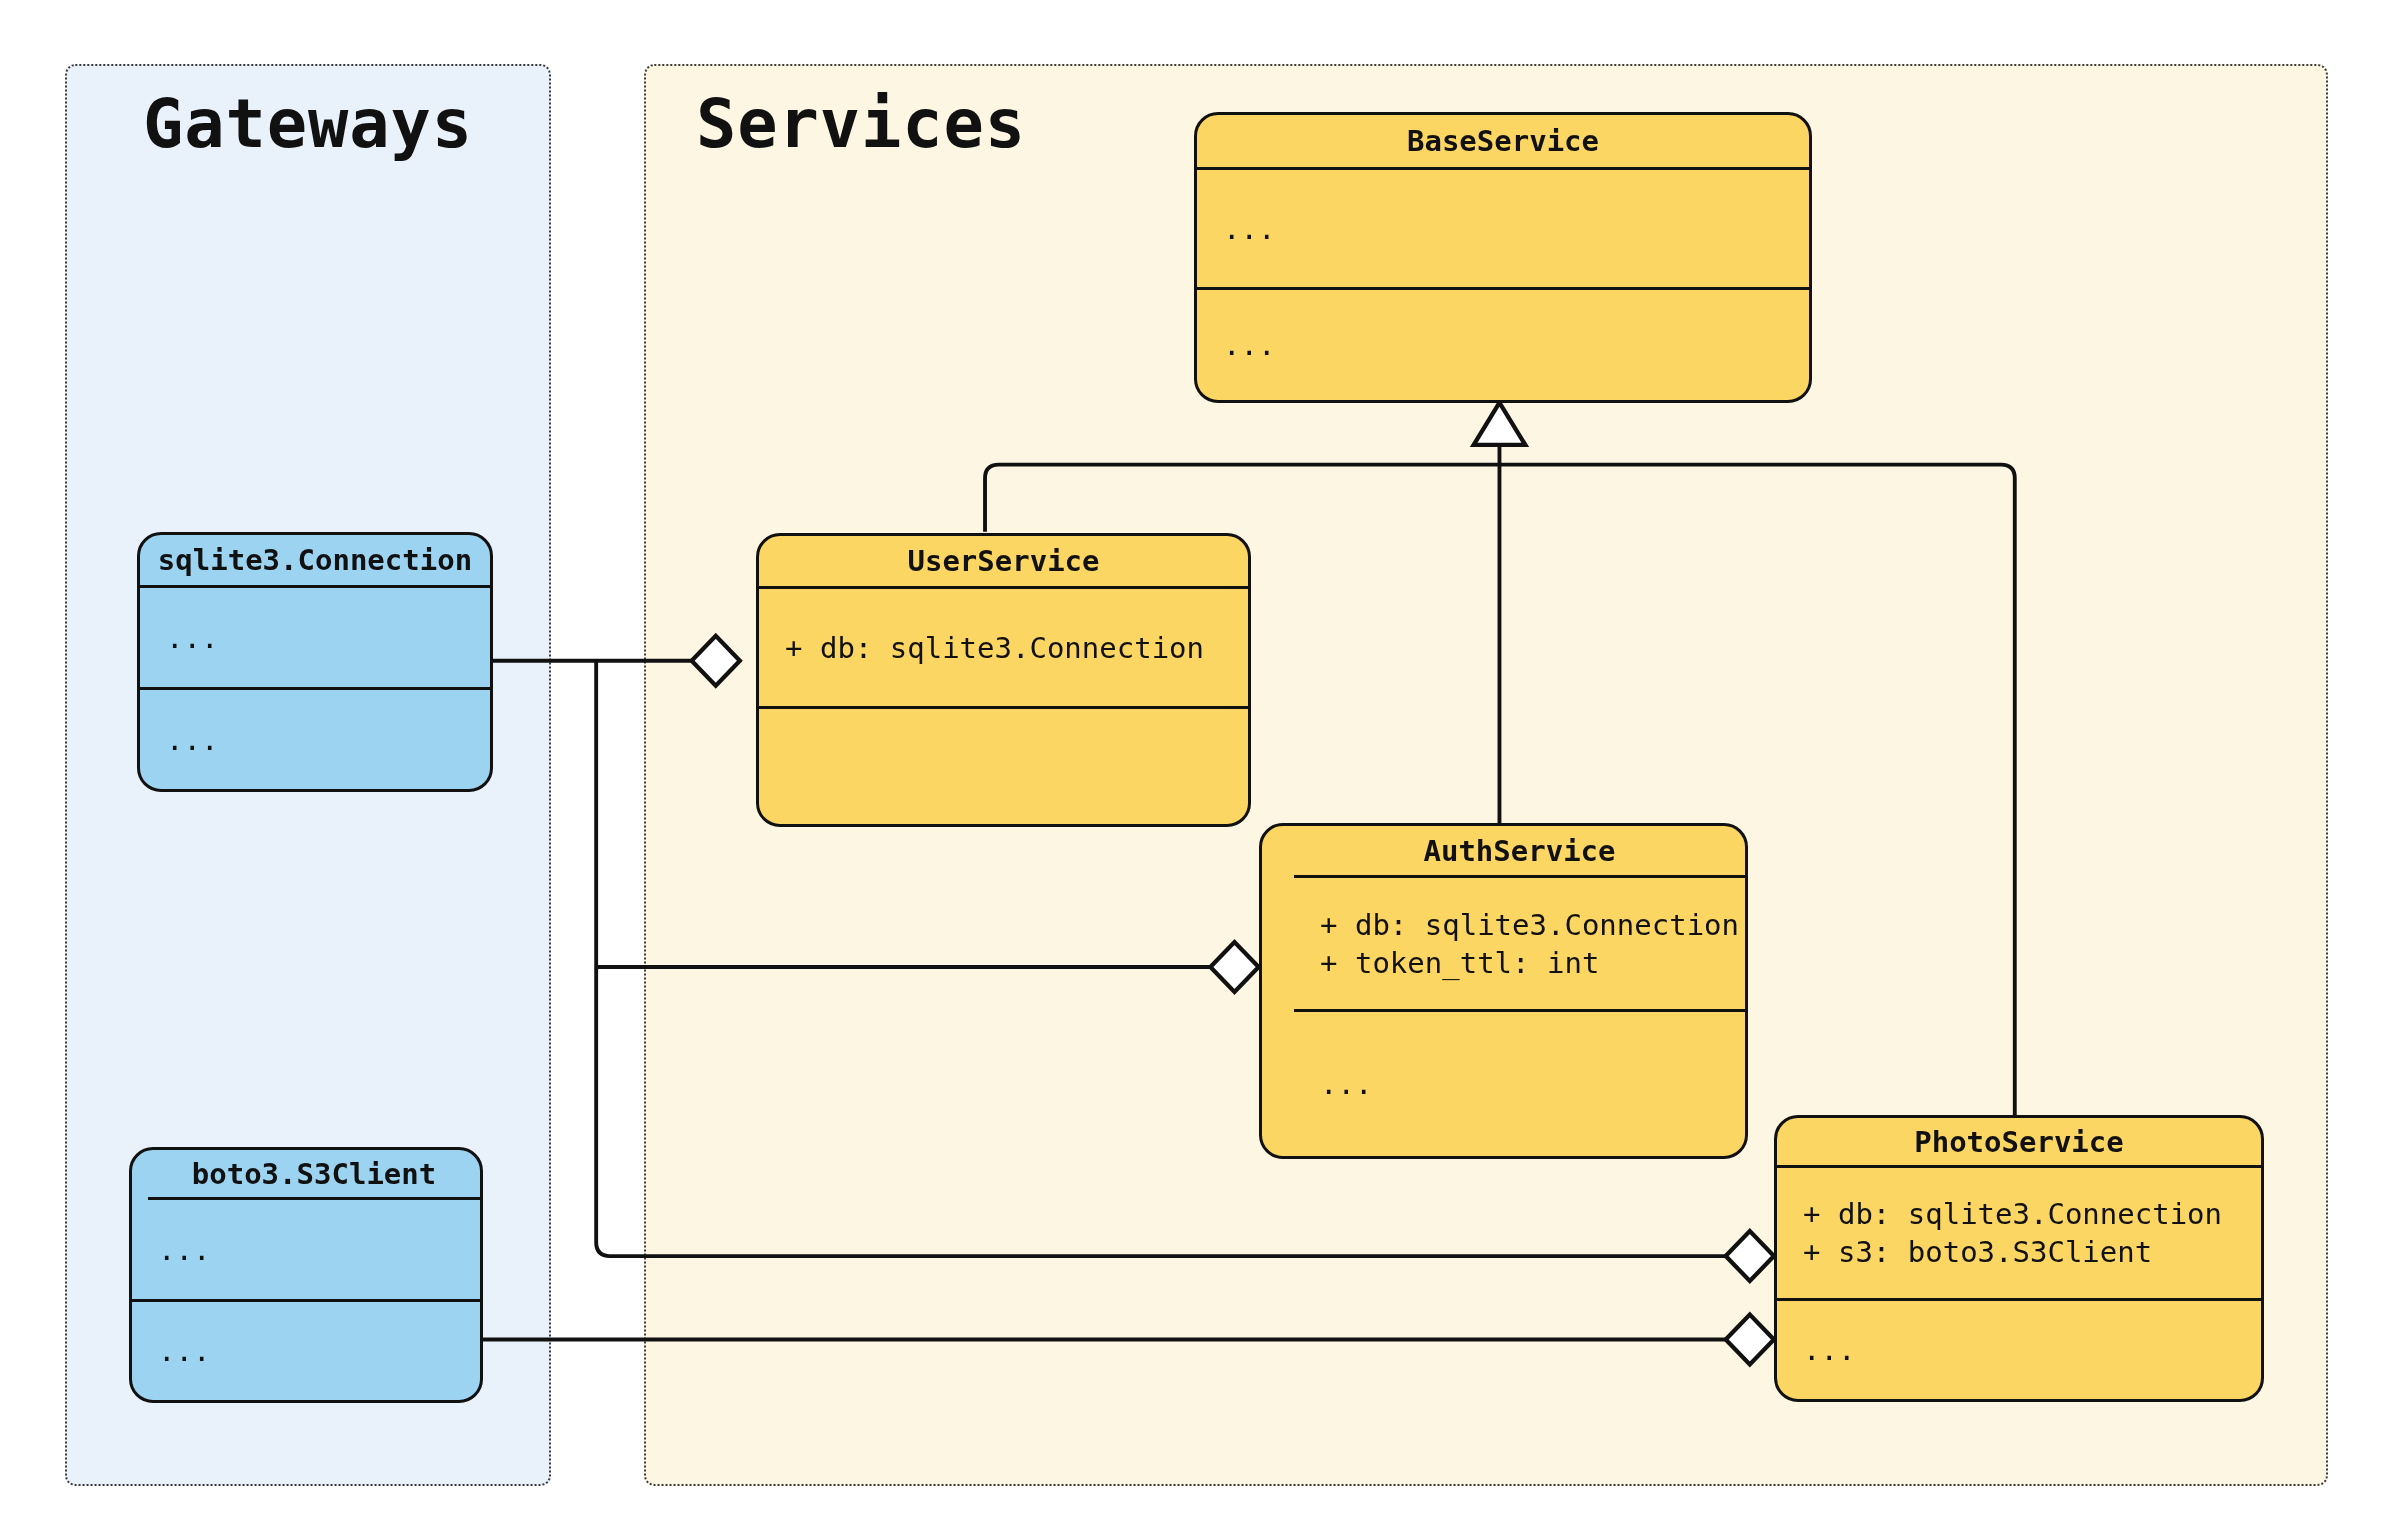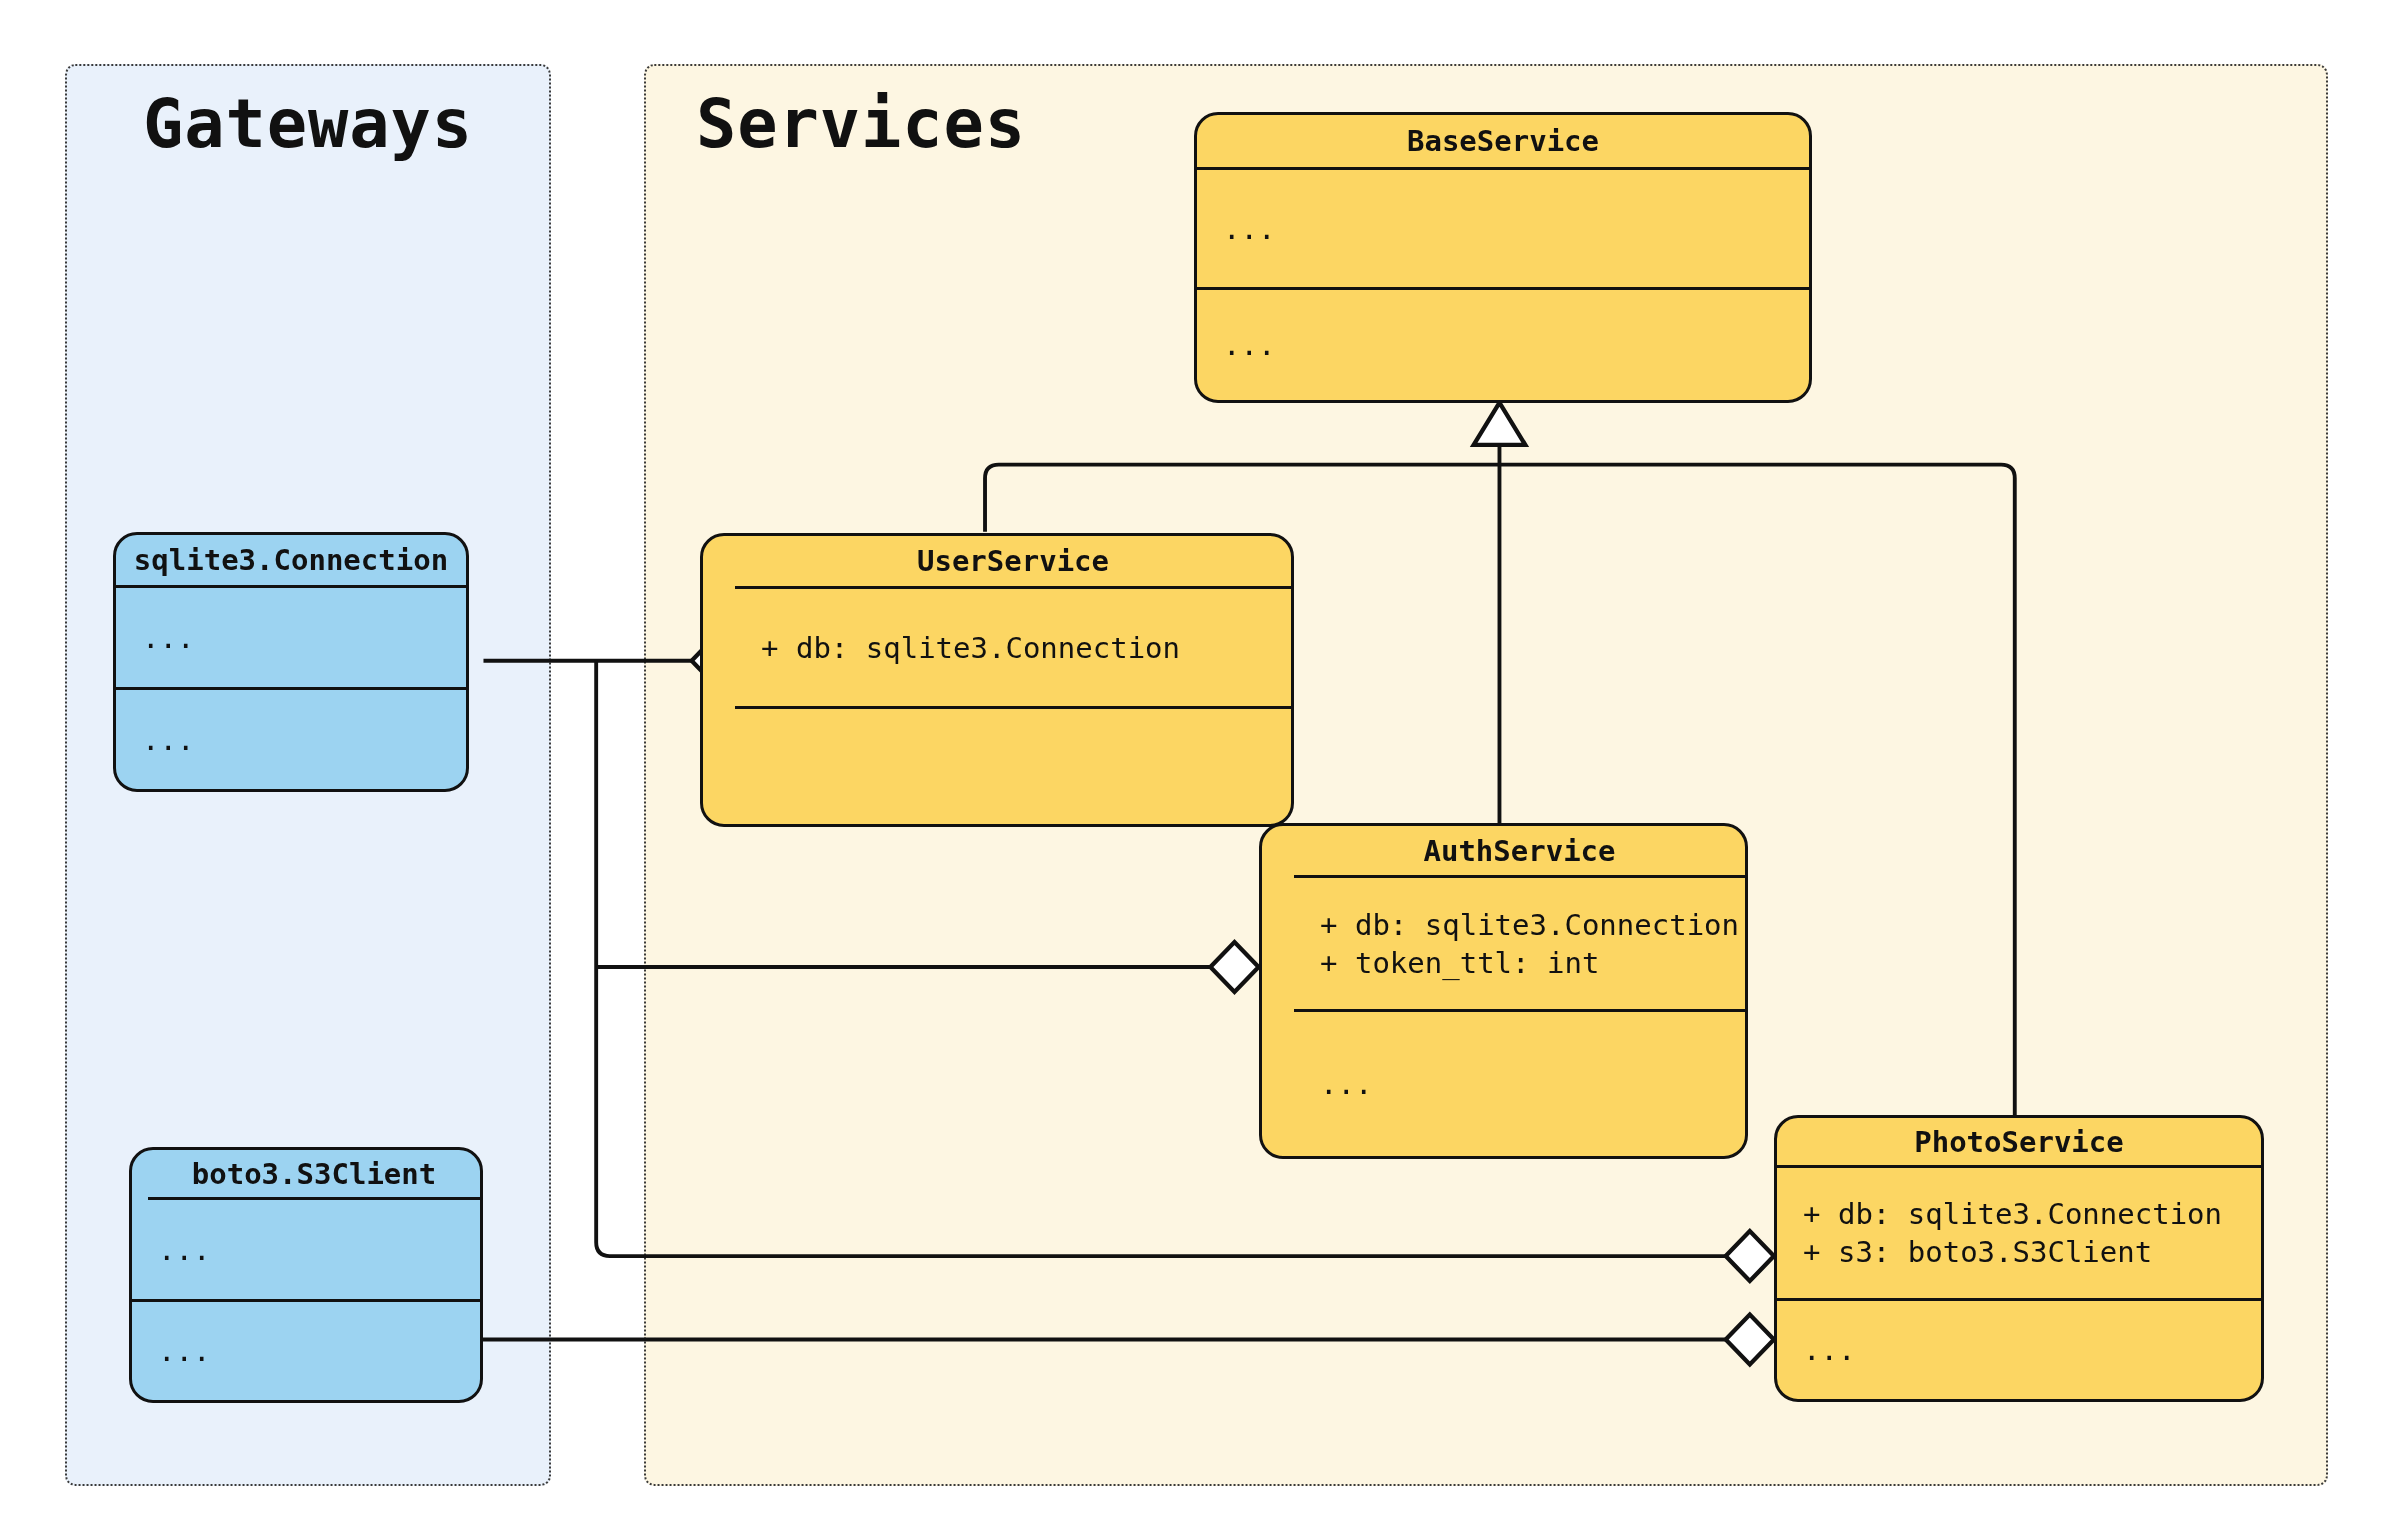--- a/index.html
+++ b/index.html
@@ -67,27 +67,27 @@
     padding-left: 26px; padding-right: 10.3px;
     font-size: 29px; line-height: 38px;
     border-bottom: 3.4px solid #111111;
     white-space: nowrap;
   }
   .uml-s.last { flex: 1 1 auto; border-bottom: none; }
 
   
   #box-base   { left: 1194px; top: 112px;  width: 618px; height: 291px; }
   #box-base .uml-h   { height: 55px; }  #box-base .s1   { height: 120px; }
-  #box-user   { left: 700px;  top: 533px;  width: 594px; height: 294px; padding-left: 32px; }
+  #box-user   { left: 756px;  top: 533px;  width: 495px; height: 294px; }
   #box-user .uml-h   { height: 53px; }  #box-user .s1   { height: 120px; }
   #box-auth   { left: 1259px; top: 823px;  width: 489px; height: 336px; padding-left: 32px; }
   #box-auth .uml-h   { height: 52px; }  #box-auth .s1   { height: 134px; }
   #box-photo  { left: 1774px; top: 1115px; width: 490px; height: 287px; }
   #box-photo .uml-h  { height: 50px; }  #box-photo .s1  { height: 133px; }
-  #box-sqlite { left: 113px;  top: 532px;  width: 356px; height: 260px; }
+  #box-sqlite { left: 137px;  top: 532px;  width: 356px; height: 260px; }
   #box-sqlite .uml-h { height: 53px; }  #box-sqlite .s1 { height: 102px; }
   #box-boto   { left: 129px;  top: 1147px; width: 354px; height: 256px; }
   #box-boto .uml-h   { height: 50px; margin-left: 16px; }  #box-boto .s1   { height: 102px; }
 </style>
 </head>
 <body>
 
 <div class="canvas">
 
   <div class="panel gateways"></div>

